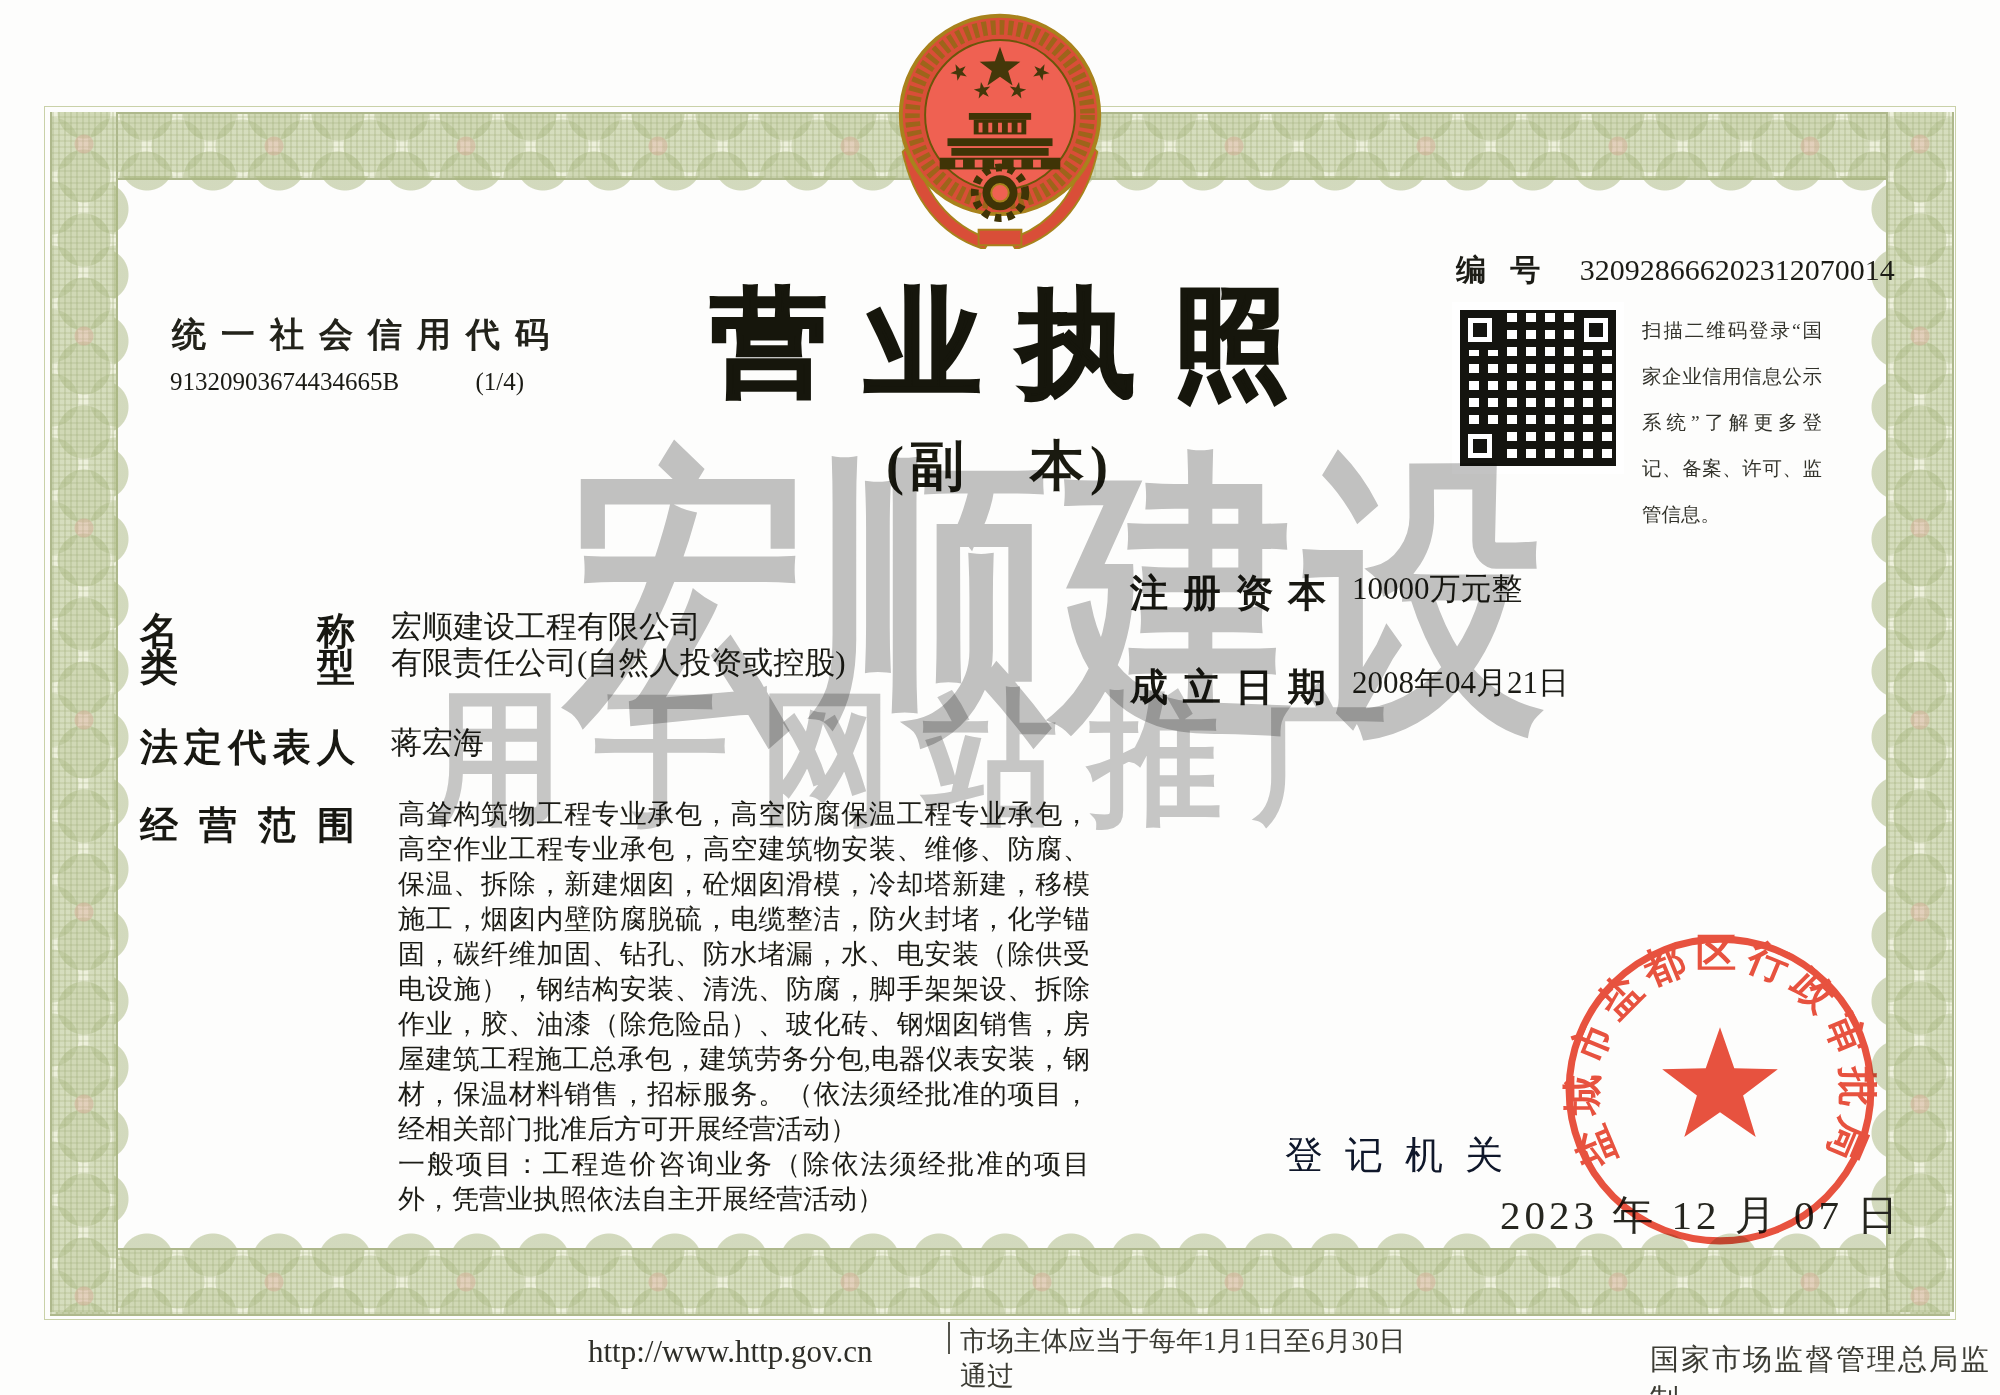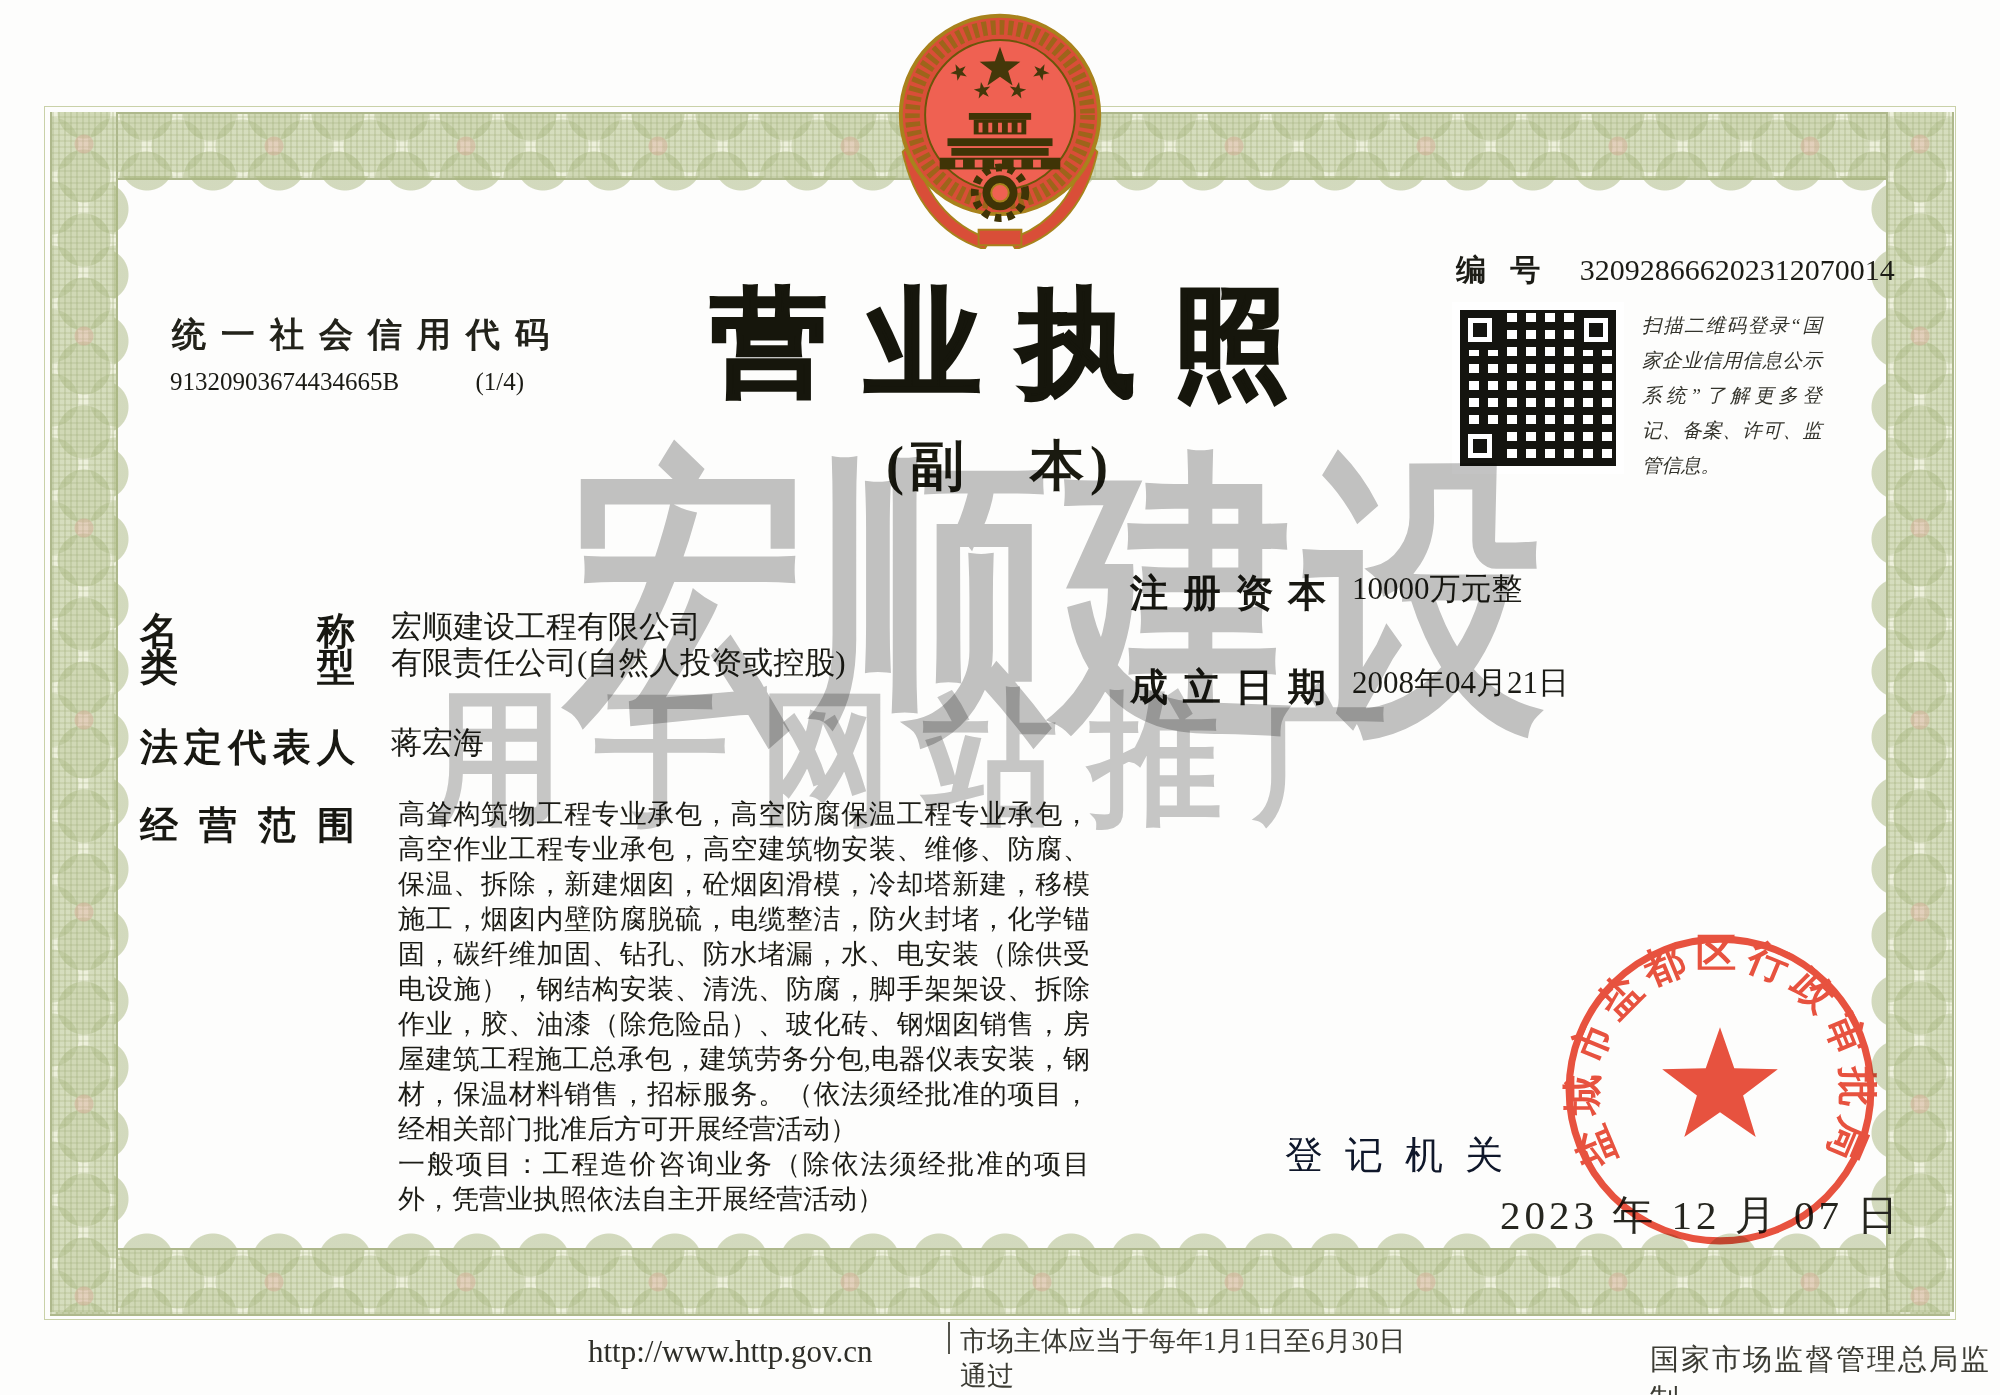--- a/index.html
+++ b/index.html
@@ -47,22 +47,22 @@
   .qr{position:absolute;left:1452px;top:302px;width:172px;height:172px;z-index:2;background-color:#fff;padding:8px;box-sizing:border-box;}
   .qr-inner{position:relative;width:100%;height:100%;
       background-color:#fff;
       background-image:
         repeating-linear-gradient(90deg,#14140f 0 9px, rgba(255,255,255,0) 9px 19px),
         repeating-linear-gradient(0deg,#14140f 0 8px, rgba(255,255,255,0) 8px 17px),
         repeating-linear-gradient(45deg, rgba(255,255,255,.9) 0 7px, rgba(0,0,0,0) 7px 23px);}
   .finder{position:absolute;width:40px;height:40px;border:8px solid #14140f;background:#fff;box-sizing:border-box;}
   .finder::after{content:"";position:absolute;left:5px;top:5px;width:14px;height:14px;background:#14140f;}
   .f-tl{left:0;top:0;} .f-tr{right:0;top:0;} .f-bl{left:0;bottom:0;}
-  .qr-caption{position:absolute;left:1642px;top:308px;width:180px;font-size:19.5px;line-height:35px;z-index:2;
-              color:#33332b;text-align:justify;font-style:italic;}
+  .qr-caption{position:absolute;left:1642px;top:308px;width:180px;font-size:19.5px;line-height:46px;z-index:2;
+              color:#33332b;text-align:justify;}
 
   .title{position:absolute;left:0;top:284px;width:2000px;text-align:center;z-index:2;
          font-size:116px;font-weight:900;letter-spacing:38px;text-indent:38px;color:#16160c;
          -webkit-text-stroke:3px #16160c;line-height:1.05;}
   .subtitle{position:absolute;left:0;top:430px;width:2000px;text-align:center;z-index:2;
             font-size:54px;font-weight:bold;letter-spacing:6px;color:#1a1a10;}
 
   
   .wm{position:absolute;z-index:6;mix-blend-mode:multiply;pointer-events:none;white-space:nowrap;
       font-family:"Liberation Sans","DejaVu Sans",sans-serif;font-weight:bold;}

